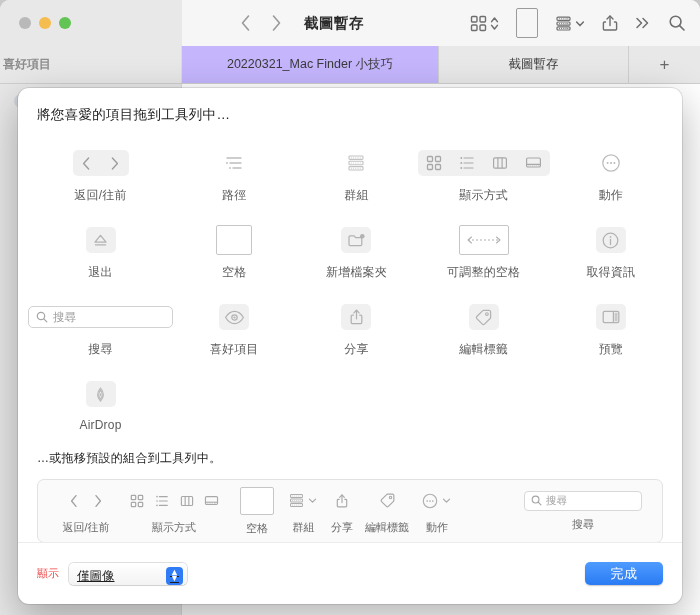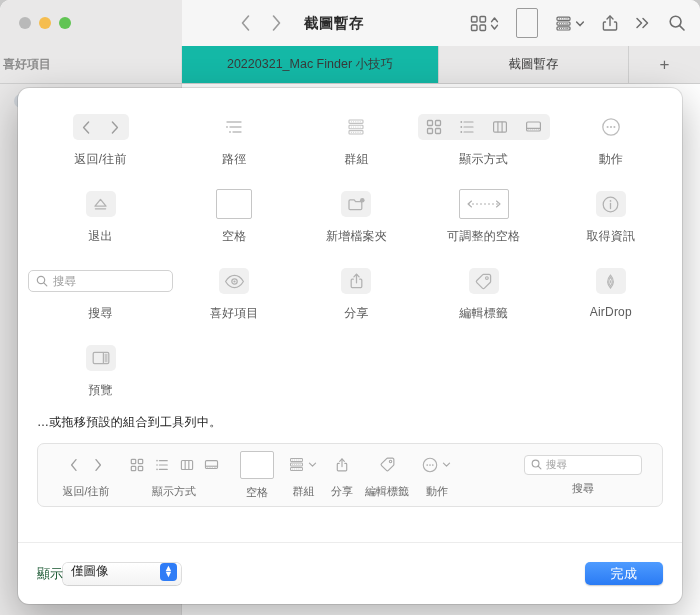--- a/index.html
+++ b/index.html
@@ -62,21 +62,21 @@
   .sidebar-head {
     width: 182px; display: flex; align-items: center; padding-left: 3px;
     font-size: 12px; color: #8d8d8d; font-weight: 600;
     border-right: 1px solid #dcdcdc;
   }
   .tab {
     display: flex; align-items: center; justify-content: center;
     font-size: 12.5px; color: #3a3a3a;
     border-right: 1px solid #cfcfcf;
   }
-  .tab.active { width: 257px; background: #14b8a6; }
+  .tab.active { width: 257px; background: #c4b5fd; }
   .tab.inactive { width: 190px; background: #e9e8e8; }
   .tab-add {
     flex: 1; display: flex; align-items: center; justify-content: center;
     font-size: 17px; color: #6a6a6a; background: #e9e8e8;
   }
 
   .sidebar-body {
     position: absolute; left: 0; top: 84px; width: 182px; bottom: 0;
     background: #e9e8e8; border-right: 1px solid #dcdcdc;
   }
@@ -185,27 +185,27 @@
     background:#fff; display: flex; align-items: center; gap: 4px; padding: 0 6px;
   }
   .strip-search .ph { font-size: 10.5px; color: #a0a0a0; }
 
   
   .sheet-footer {
     position: absolute; left: 0; right: 0; bottom: 0; height: 62px;
     display: flex; align-items: center; padding: 0 19px;
     border-top: 1px solid #ececec;
   }
-  .show-label { font-size: 13px; color: #14532d; }
+  .show-label { font-size: 11px; color: #ef4444; margin-right: 10px; }
   .popup {
     width: 118px; height: 22px; border-radius: 5px;
     background: linear-gradient(180deg,#ffffff,#f3f3f3);
     box-shadow: 0 0 0 1px rgba(0,0,0,.13), 0 1px 1px rgba(0,0,0,.06);
-    display: flex; align-items: flex-start; padding: 0 4px 0 8px;
-    font-size: 12.5px; color: #1d1d1d; position: relative;
+    display: flex; align-items: flex-end; padding: 0 4px 0 8px;
+    font-size: 12.5px; color: #1d1d1d; position: relative; text-decoration: underline;
   }
   .popup-arrows {
     margin-left: auto; width: 17px; height: 18px; border-radius: 4px;
     background: #2f7cf6; display: flex; flex-direction: column;
     align-items: center; justify-content: center; color: #fff; line-height: .62;
     font-size: 9px;
   }
   .done-btn {
     margin-left: auto; width: 78px; height: 23px; border-radius: 5px;
     background: linear-gradient(180deg,#4e9bff,#2a7bf4);
@@ -330,20 +330,21 @@
     </div>
 
     <div class="sidebar-body">
       <div class="sidebar-pill"></div>
     </div>
     <div class="content-body"></div>
   </div>
 
   <div class="sheet">
 
+    <div class="sheet-title">將您喜愛的項目拖到工具列中…</div>
 
     <div class="item-grid">
 
       <div class="grid-cell">
         <div class="cell-icon">
           <span class="chip-pair">
             <span>
                 <svg width="11" height="15" viewBox="0 0 11 15">
                   <path d="M7.6 2 L2.6 7.5 L7.6 13" fill="none" stroke="#9d9d9d" stroke-width="1.4" stroke-linecap="round" stroke-linejoin="round"></path>
                 </svg>
@@ -583,41 +584,41 @@
                 <circle cx="12.9" cy="6.1" r="1.35" fill="none" stroke="#b2b2b2" stroke-width="1.15"></circle>
               </svg>
           </span>
         </div>
         <div class="cell-label">編輯標籤</div>
       </div>
 
       <div class="grid-cell">
         <div class="cell-icon">
           <span class="icon-chip">
+            <svg width="20" height="16" viewBox="0 0 20 16">
+                <rect x="2.2" y="2.4" width="15.6" height="11.2" rx="1.4" fill="none" stroke="#b2b2b2" stroke-width="1.25"></rect>
+                <path d="M12.4 2.4 V13.6" stroke="#b2b2b2" stroke-width="1.25"></path>
+                <rect x="13.6" y="3.8" width="2.9" height="8.4" rx=".5" fill="#c9c9c9"></rect>
+              </svg>
+          </span>
+        </div>
+        <div class="cell-label">預覽</div>
+      </div>
+
+      <div class="grid-cell">
+        <div class="cell-icon">
+          <span class="icon-chip">
             <svg width="19" height="19" viewBox="0 0 19 19">
                 <path d="M9.5 16.2 C5.9 12 5.9 7.4 9.5 3.2 C13.1 7.4 13.1 12 9.5 16.2 Z" fill="none" stroke="#b9b9b9" stroke-width="1.2"></path>
                 <path d="M9.5 14.2 C7.4 11.4 7.4 8 9.5 5.2 C11.6 8 11.6 11.4 9.5 14.2 Z" fill="none" stroke="#b9b9b9" stroke-width="1.1"></path>
                 <path d="M9.5 11.8 C8.7 10.5 8.7 9 9.5 7.7 C10.3 9 10.3 10.5 9.5 11.8 Z" fill="#b9b9b9"></path>
               </svg>
           </span>
         </div>
         <div class="cell-label">AirDrop</div>
-      </div>
-
-      <div class="grid-cell">
-        <div class="cell-icon">
-          <span class="icon-chip">
-            <svg width="20" height="16" viewBox="0 0 20 16">
-                <rect x="2.2" y="2.4" width="15.6" height="11.2" rx="1.4" fill="none" stroke="#b2b2b2" stroke-width="1.25"></rect>
-                <path d="M12.4 2.4 V13.6" stroke="#b2b2b2" stroke-width="1.25"></path>
-                <rect x="13.6" y="3.8" width="2.9" height="8.4" rx=".5" fill="#c9c9c9"></rect>
-              </svg>
-          </span>
-        </div>
-        <div class="cell-label">預覽</div>
       </div>
 
     </div>
 
     <div class="sheet-subtitle">…或拖移預設的組合到工具列中。</div>
 
     <div class="default-strip">
 
       <div class="strip-item" style="margin-left:12px;">
         <div class="strip-icons">

